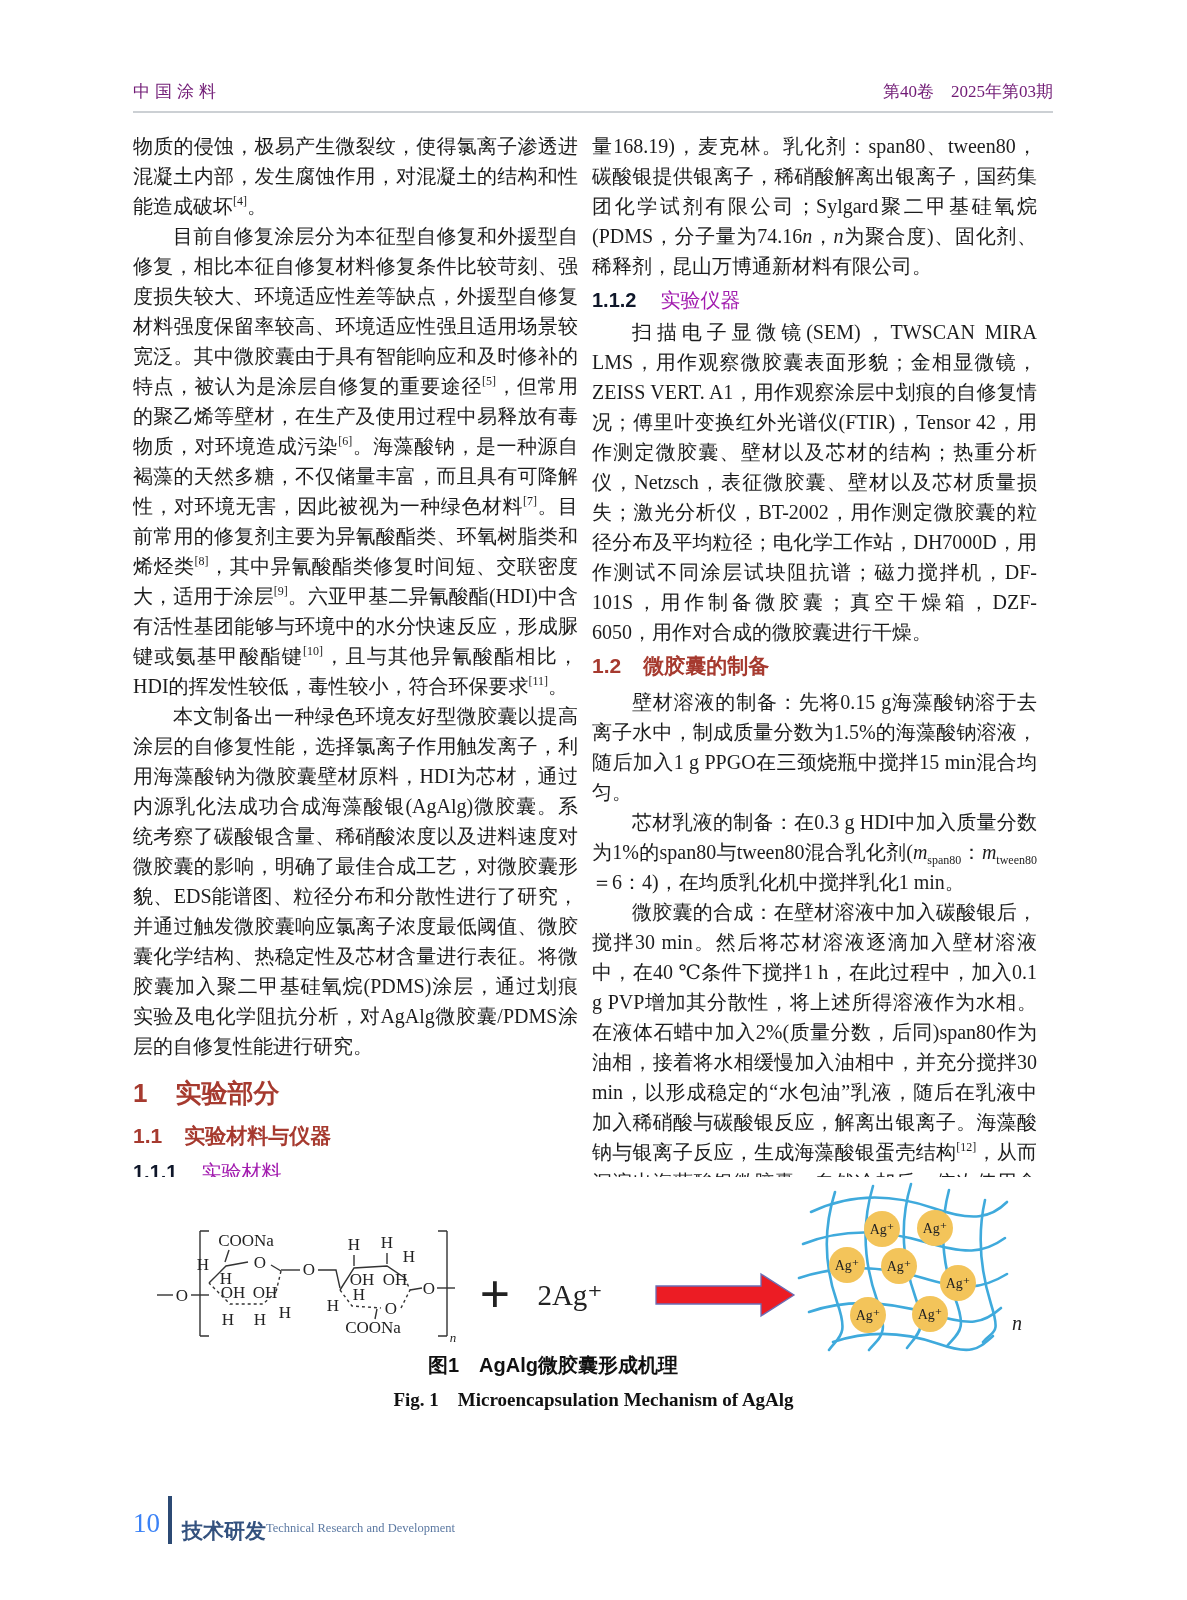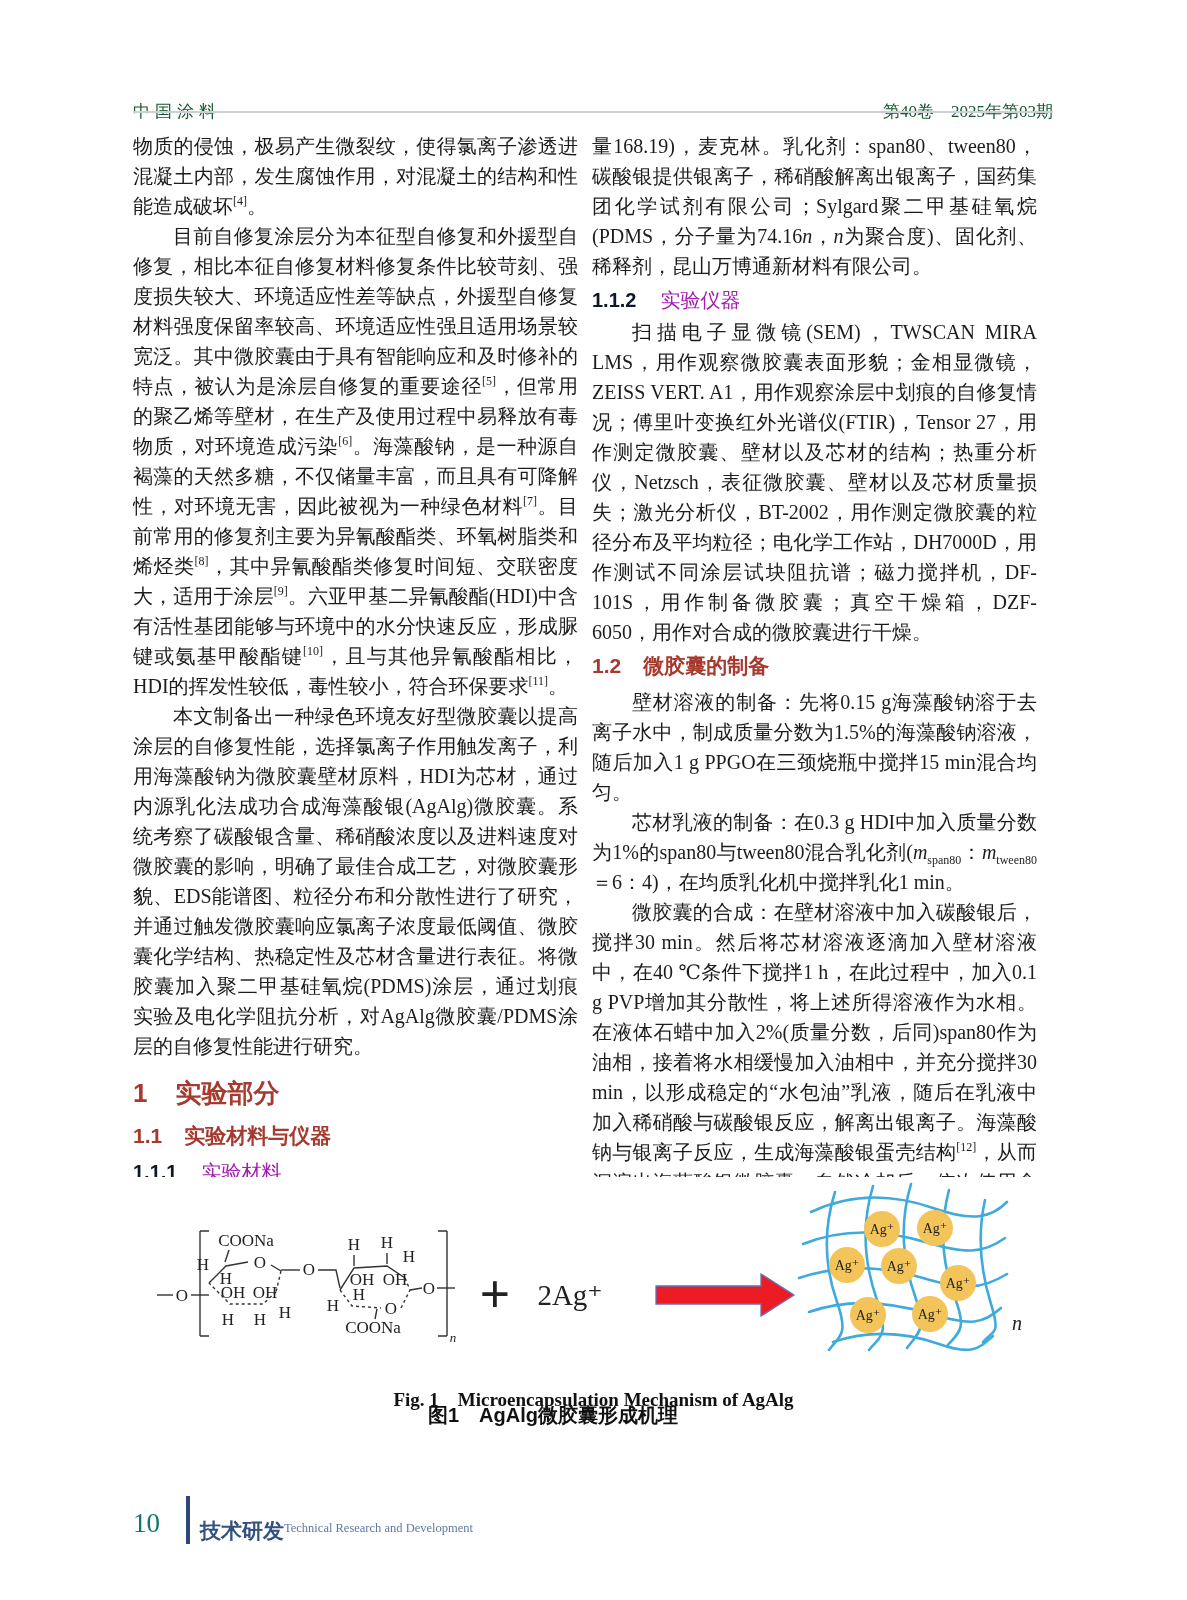--- a/index.html
+++ b/index.html
@@ -1,21 +1,21 @@
 <!DOCTYPE html>
 <html><head>
 <meta charset="utf-8">
 <style>
   html,body{margin:0;padding:0;background:#ffffff;}
   body{width:1187px;height:1600px;position:relative;overflow:hidden;
        font-family:"Liberation Serif","DejaVu Serif",serif;color:#1c1c1c;}
 
   
-  .header{position:absolute;left:133px;top:100px;width:920px;display:flex;
-          justify-content:space-between;font-size:17px;color:#14532d;}
+  .header{position:absolute;left:133px;top:80px;width:920px;display:flex;
+          justify-content:space-between;font-size:17px;color:#701a75;}
   .journal-name{letter-spacing:5px;}
   .header-rule{position:absolute;left:133px;top:111px;width:920px;height:0;
                border-top:2px solid #ccd0d4;}
 
   
   .cols{position:absolute;left:133px;top:131px;width:920px;height:1046px;
         display:flex;gap:14px;overflow:hidden;}
   .col{width:445px;font-size:20px;line-height:30px;text-align:justify;}
   p.para{margin:0;text-indent:2em;}
   p.para.noindent{text-indent:0;}
@@ -28,29 +28,29 @@
   .h2{margin:4px 0 6px;font-family:"Liberation Sans","DejaVu Sans",sans-serif;
       font-weight:bold;font-size:21px;color:#a63a2f;line-height:30px;}
   .h2 .num{margin-right:22px;}
   .h3{margin:4px 0 2px;font-size:20px;line-height:30px;}
   .h3 .num{font-family:"Liberation Sans","DejaVu Sans",sans-serif;
            font-weight:bold;color:#0f172a;margin-right:24px;}
   .h3 .ttl{color:#a21caf;}
 
   
   .figure{position:absolute;left:133px;top:1178px;width:920px;height:176px;}
-  .caption-zh{position:absolute;left:0;top:1402px;width:1106px;text-align:center;
+  .caption-zh{position:absolute;left:0;top:1352px;width:1106px;text-align:center;
       font-family:"Liberation Sans","DejaVu Sans",sans-serif;font-weight:bold;
       font-size:20px;color:#111;}
   .caption-en{position:absolute;left:0;top:1387px;width:1187px;text-align:center;
       font-weight:bold;font-size:19px;color:#111;}
 
   
   .footer{position:absolute;left:133px;top:1496px;display:flex;align-items:flex-end;}
-  .page-num{font-size:27px;color:#0f766e;margin-right:26px;padding-bottom:5px;}
+  .page-num{font-size:27px;color:#3b82f6;margin-right:8px;padding-bottom:5px;}
   .footer-bar{width:4px;height:48px;background:#2c4a74;margin-right:10px;}
   .footer-text{display:flex;flex-direction:row;justify-content:flex-end;}
   .footer-zh{font-family:"Liberation Sans","DejaVu Sans",sans-serif;font-weight:bold;
              font-size:21px;color:#33517e;line-height:26px;}
   .footer-en{font-size:12.5px;color:#5c79a2;line-height:20px;}
 
   .fig-text{font-family:"Liberation Serif","DejaVu Serif",serif;fill:#222;}
 </style>
 </head>
 <body>
@@ -76,21 +76,21 @@
       <span class="num">1.1.1</span><span class="ttl">实验材料</span>
     </div>
 
   </div>
 
   <div class="col">
     <p class="para noindent">量168.19)，麦克林。乳化剂：span80、tween80，碳酸银提供银离子，稀硝酸解离出银离子，国药集团化学试剂有限公司；Sylgard聚二甲基硅氧烷(PDMS，分子量为74.16<i>n</i>，<i>n</i>为聚合度)、固化剂、稀释剂，昆山万博通新材料有限公司。</p>
     <div class="h3">
       <span class="num">1.1.2</span><span class="ttl">实验仪器</span>
     </div>
-    <p class="para">扫描电子显微镜(SEM)，TWSCAN MIRA LMS，用作观察微胶囊表面形貌；金相显微镜，ZEISS VERT. A1，用作观察涂层中划痕的自修复情况；傅里叶变换红外光谱仪(FTIR)，Tensor 27，用作测定微胶囊、壁材以及芯材的结构；热重分析仪，Netzsch，表征微胶囊、壁材以及芯材质量损失；激光分析仪，BT-2002，用作测定微胶囊的粒径分布及平均粒径；电化学工作站，DH7000D，用作测试不同涂层试块阻抗谱；磁力搅拌机，DF-101S，用作制备微胶囊；真空干燥箱，DZF-6050，用作对合成的微胶囊进行干燥。</p>
+    <p class="para">扫描电子显微镜(SEM)，TWSCAN MIRA LMS，用作观察微胶囊表面形貌；金相显微镜，ZEISS VERT. A1，用作观察涂层中划痕的自修复情况；傅里叶变换红外光谱仪(FTIR)，Tensor 42，用作测定微胶囊、壁材以及芯材的结构；热重分析仪，Netzsch，表征微胶囊、壁材以及芯材质量损失；激光分析仪，BT-2002，用作测定微胶囊的粒径分布及平均粒径；电化学工作站，DH7000D，用作测试不同涂层试块阻抗谱；磁力搅拌机，DF-101S，用作制备微胶囊；真空干燥箱，DZF-6050，用作对合成的微胶囊进行干燥。</p>
     <div class="h2">
       <span class="num">1.2</span><span>微胶囊的制备</span>
     </div>
     <p class="para">壁材溶液的制备：先将0.15 g海藻酸钠溶于去离子水中，制成质量分数为1.5%的海藻酸钠溶液，随后加入1 g PPGO在三颈烧瓶中搅拌15 min混合均匀。</p>
     <p class="para">芯材乳液的制备：在0.3 g HDI中加入质量分数为1%的span80与tween80混合乳化剂(<i>m</i><sub>span80</sub>：<i>m</i><sub>tween80</sub>＝6：4)，在均质乳化机中搅拌乳化1 min。</p>
     <p class="para">微胶囊的合成：在壁材溶液中加入碳酸银后，搅拌30 min。然后将芯材溶液逐滴加入壁材溶液中，在40 ℃条件下搅拌1 h，在此过程中，加入0.1 g PVP增加其分散性，将上述所得溶液作为水相。在液体石蜡中加入2%(质量分数，后同)span80作为油相，接着将水相缓慢加入油相中，并充分搅拌30 min，以形成稳定的“水包油”乳液，随后在乳液中加入稀硝酸与碳酸银反应，解离出银离子。海藻酸钠与银离子反应，生成海藻酸银蛋壳结构<sup>[12]</sup>，从而沉淀出海藻酸银微胶囊。自然冷却后，依次使用含span80的去离子水和无水乙醇进行洗涤，通过离心机离心分离。最后，放入40 ℃的烘箱中干燥4 h，即可得到海藻酸银包裹HDI的微胶囊，形成机理如图1所示。</p>
   </div>
 </div>
 
 <div class="figure">

